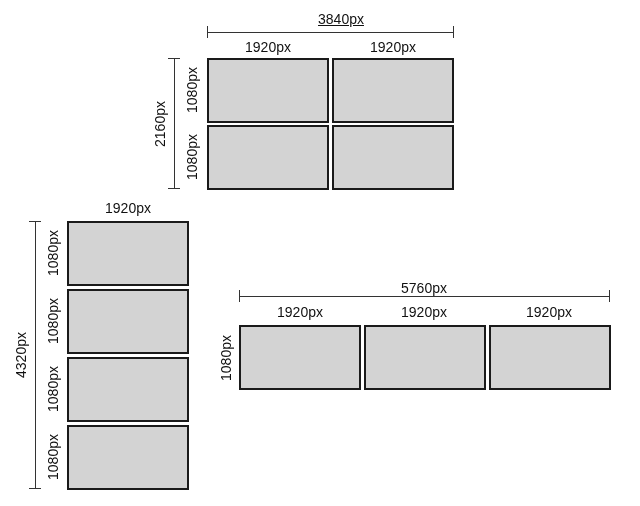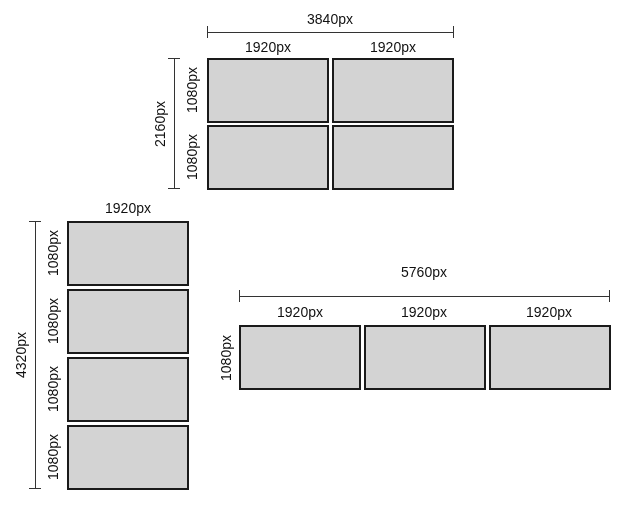--- a/index.html
+++ b/index.html
@@ -14,21 +14,21 @@
   .hline { position:absolute; height:1px; background:#333; }
   .vline { position:absolute; width:1px; background:#333; }
   .tick-v { position:absolute; width:1px; height:12px; background:#333; }
   .tick-h { position:absolute; height:1px; width:12px; background:#333; }
 </style>
 </head>
 <body>
 
 <div>
 
-  <div class="label" style="left:300px; top:11px; width:60px;">3840px</div>
+  <div class="label" style="left:311px; top:11px; width:60px;text-decoration:underline;">3840px</div>
   <div class="hline" style="left:207px; top:32px; width:247px;"></div>
   <div class="tick-v" style="left:207px; top:26px;"></div>
   <div class="tick-v" style="left:453px; top:26px;"></div>
 
   <div class="label" style="left:238px; top:39px; width:60px;">1920px</div>
   <div class="label" style="left:363px; top:39px; width:60px;">1920px</div>
 
   <div class="vline" style="left:174px; top:58px; height:131px;"></div>
   <div class="tick-h" style="left:168px; top:58px;"></div>
   <div class="tick-h" style="left:168px; top:188px;"></div>
@@ -56,21 +56,21 @@
   <div class="vlabel" style="left:23px; top:381px; width:60px;">1080px</div>
   <div class="vlabel" style="left:23px; top:449px; width:60px;">1080px</div>
 
   <div class="screen" style="left:67px; top:221px; width:122px; height:65px;"></div>
   <div class="screen" style="left:67px; top:289px; width:122px; height:65px;"></div>
   <div class="screen" style="left:67px; top:357px; width:122px; height:65px;"></div>
   <div class="screen" style="left:67px; top:425px; width:122px; height:65px;"></div>
 </div>
 
 <div>
-  <div class="label" style="left:394px; top:264px; width:60px;">5760px</div>
+  <div class="label" style="left:394px; top:280px; width:60px;">5760px</div>
   <div class="hline" style="left:239px; top:296px; width:371px;"></div>
   <div class="tick-v" style="left:239px; top:290px;"></div>
   <div class="tick-v" style="left:609px; top:290px;"></div>
 
   <div class="label" style="left:270px; top:304px; width:60px;">1920px</div>
   <div class="label" style="left:394px; top:304px; width:60px;">1920px</div>
   <div class="label" style="left:519px; top:304px; width:60px;">1920px</div>
 
   <div class="vlabel" style="left:196px; top:350px; width:60px;">1080px</div>
 

